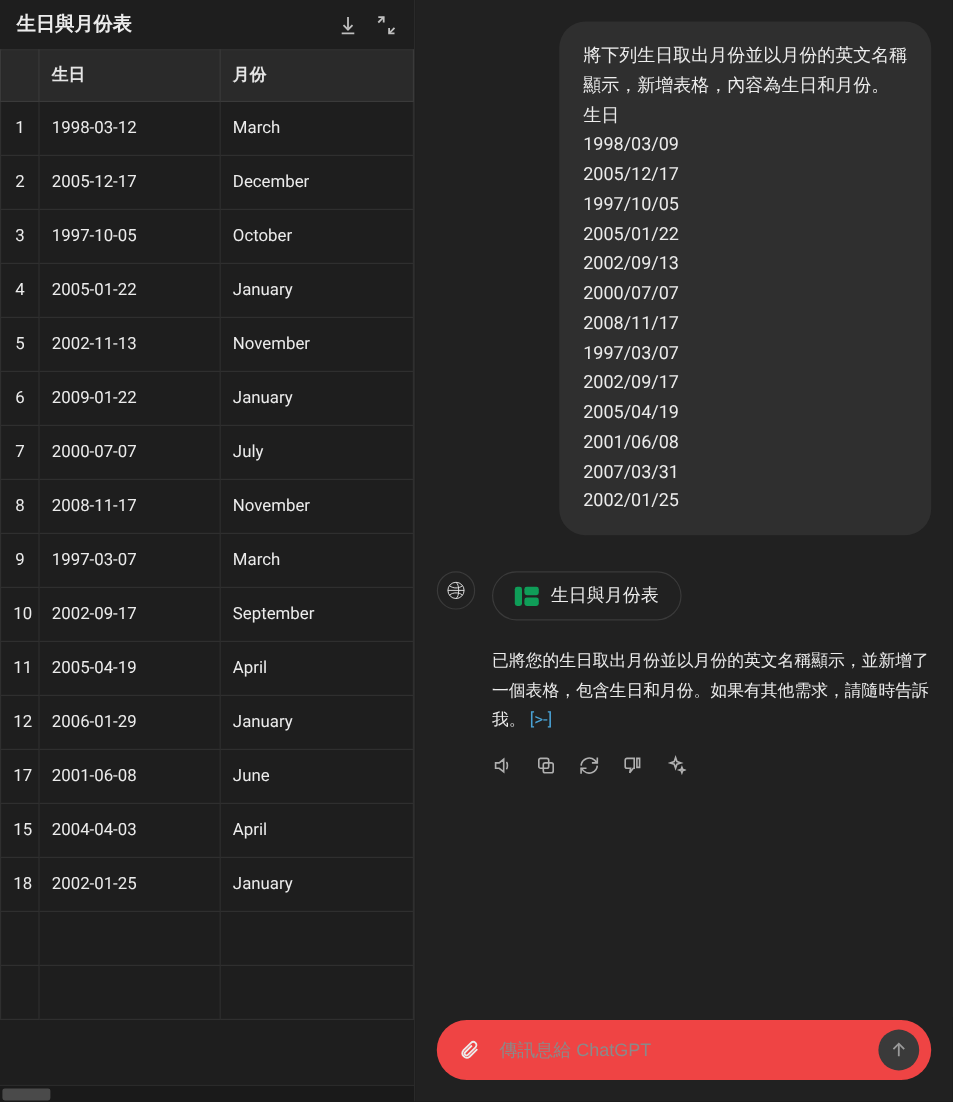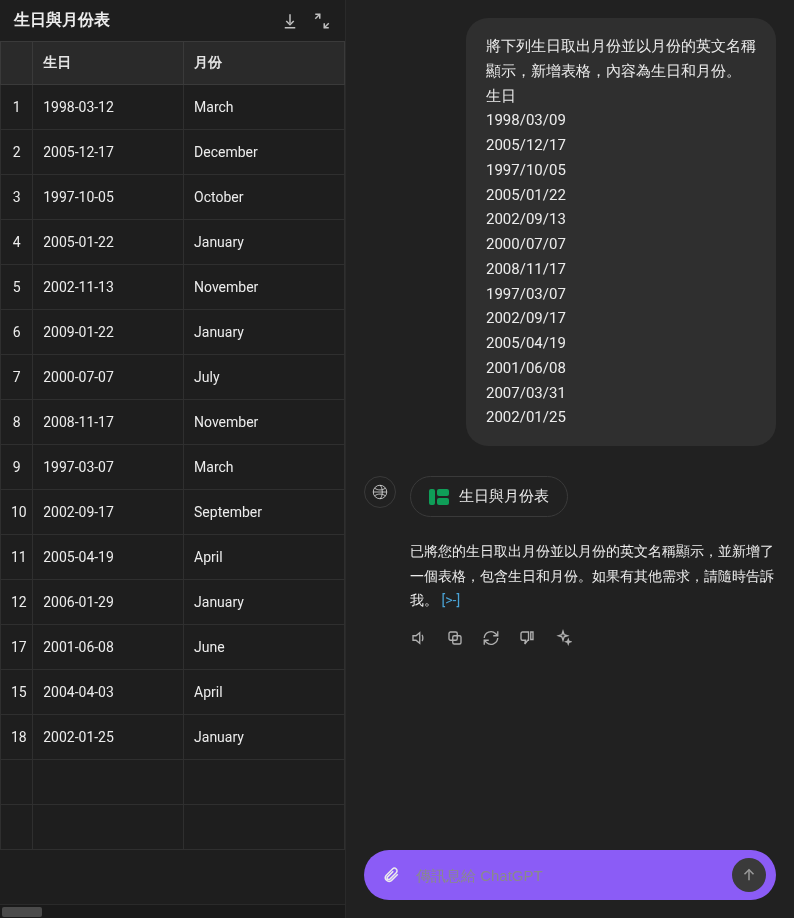--- a/index.html
+++ b/index.html
@@ -151,21 +151,21 @@
     margin-top: 16px;
     color: #b0b0b0;
   }
   .msg-actions .act { width: 18px; height: 18px; display:inline-flex; align-items:center; justify-content:center; cursor:pointer; }
   .msg-actions svg { width:18px; height:18px; stroke: currentColor; fill:none; stroke-width:1.8; }
 
   .composer-wrap {
     padding: 12px 18px 18px 18px;
   }
   .composer {
-    background: #8b5cf6;
+    background: #ef4444;
     border-radius: 26px;
     display: flex;
     align-items: center;
     padding: 8px 10px;
     gap: 8px;
   }
   .composer .attach, .composer .send {
     width: 34px; height: 34px; display:flex; align-items:center; justify-content:center;
     color:#ececec; cursor:pointer;
   }

